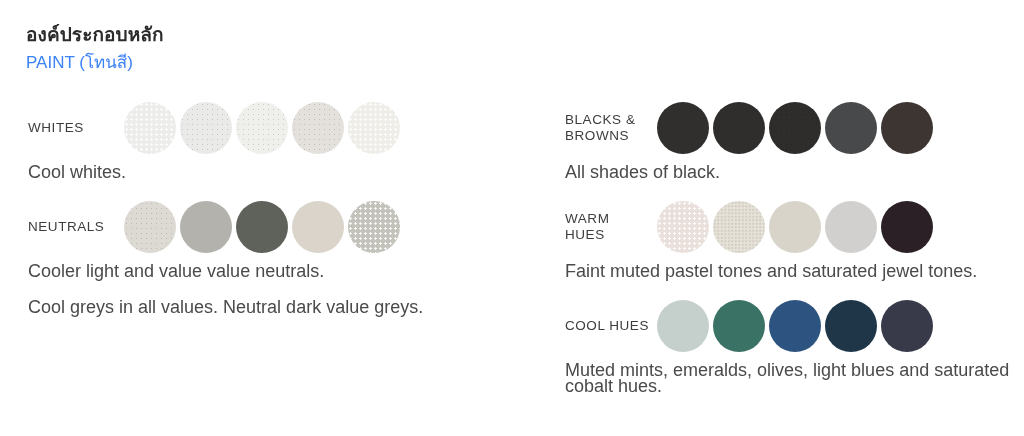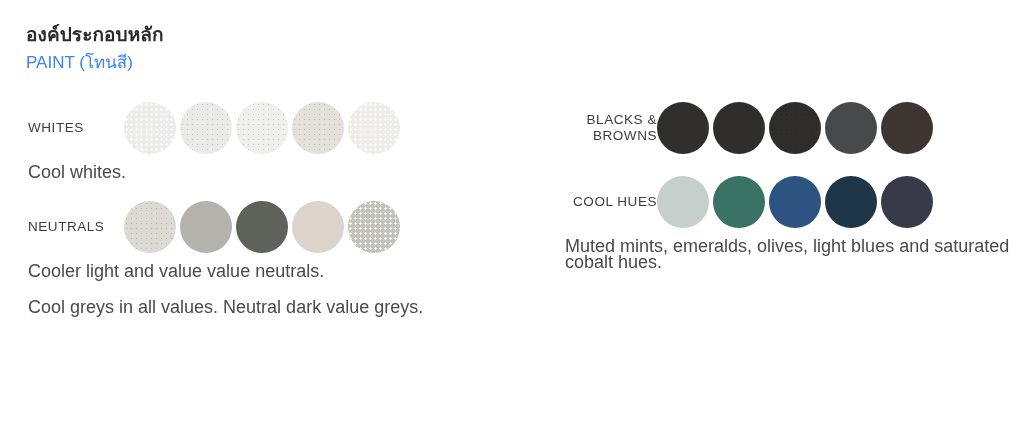--- a/index.html
+++ b/index.html
@@ -70,21 +70,20 @@
     letter-spacing: 0.55px;
     color: #3d3d3d;
     line-height: 16px;
     width: 96px;
     flex: 0 0 96px;
     white-space: pre-line;
   }
   .col-right .row-label {
     width: 92px;
     flex: 0 0 92px;
-    text-align: right;
   }
   .swatches {
     display: flex;
     gap: 4px;
   }
   .swatch {
     width: 52px;
     height: 52px;
     border-radius: 50%;
     flex: 0 0 52px;
@@ -157,20 +156,35 @@
             <div class="row-label">BLACKS &amp;
 BROWNS</div>
             <div class="swatches">
               <div class="swatch " style="background-color: rgb(48, 47, 45);"></div>
               <div class="swatch " style="background-color: rgb(47, 46, 44);"></div>
               <div class="swatch tex-dark-dots" style="background-color: rgb(46, 45, 43);"></div>
               <div class="swatch " style="background-color: rgb(72, 73, 74);"></div>
               <div class="swatch " style="background-color: rgb(60, 53, 49);"></div>
             </div>
           </div>
+          <div class="row-caption">All shades of black.</div>
+        </div>
+        <div class="palette-row">
+          <div class="row-main">
+            <div class="row-label">WARM
+HUES</div>
+            <div class="swatches">
+              <div class="swatch tex-light-dots" style="background-color: rgb(233, 224, 220);"></div>
+              <div class="swatch tex-fine-dots" style="background-color: rgb(230, 225, 215);"></div>
+              <div class="swatch " style="background-color: rgb(216, 212, 202);"></div>
+              <div class="swatch " style="background-color: rgb(210, 208, 206);"></div>
+              <div class="swatch " style="background-color: rgb(43, 32, 37);"></div>
+            </div>
+          </div>
+          <div class="row-caption">Faint muted pastel tones and saturated jewel tones.</div>
         </div>
         <div class="palette-row">
           <div class="row-main">
             <div class="row-label">COOL HUES</div>
             <div class="swatches">
               <div class="swatch " style="background-color: rgb(197, 208, 205);"></div>
               <div class="swatch " style="background-color: rgb(58, 114, 101);"></div>
               <div class="swatch " style="background-color: rgb(45, 83, 128);"></div>
               <div class="swatch " style="background-color: rgb(30, 54, 72);"></div>
               <div class="swatch " style="background-color: rgb(56, 58, 74);"></div>

